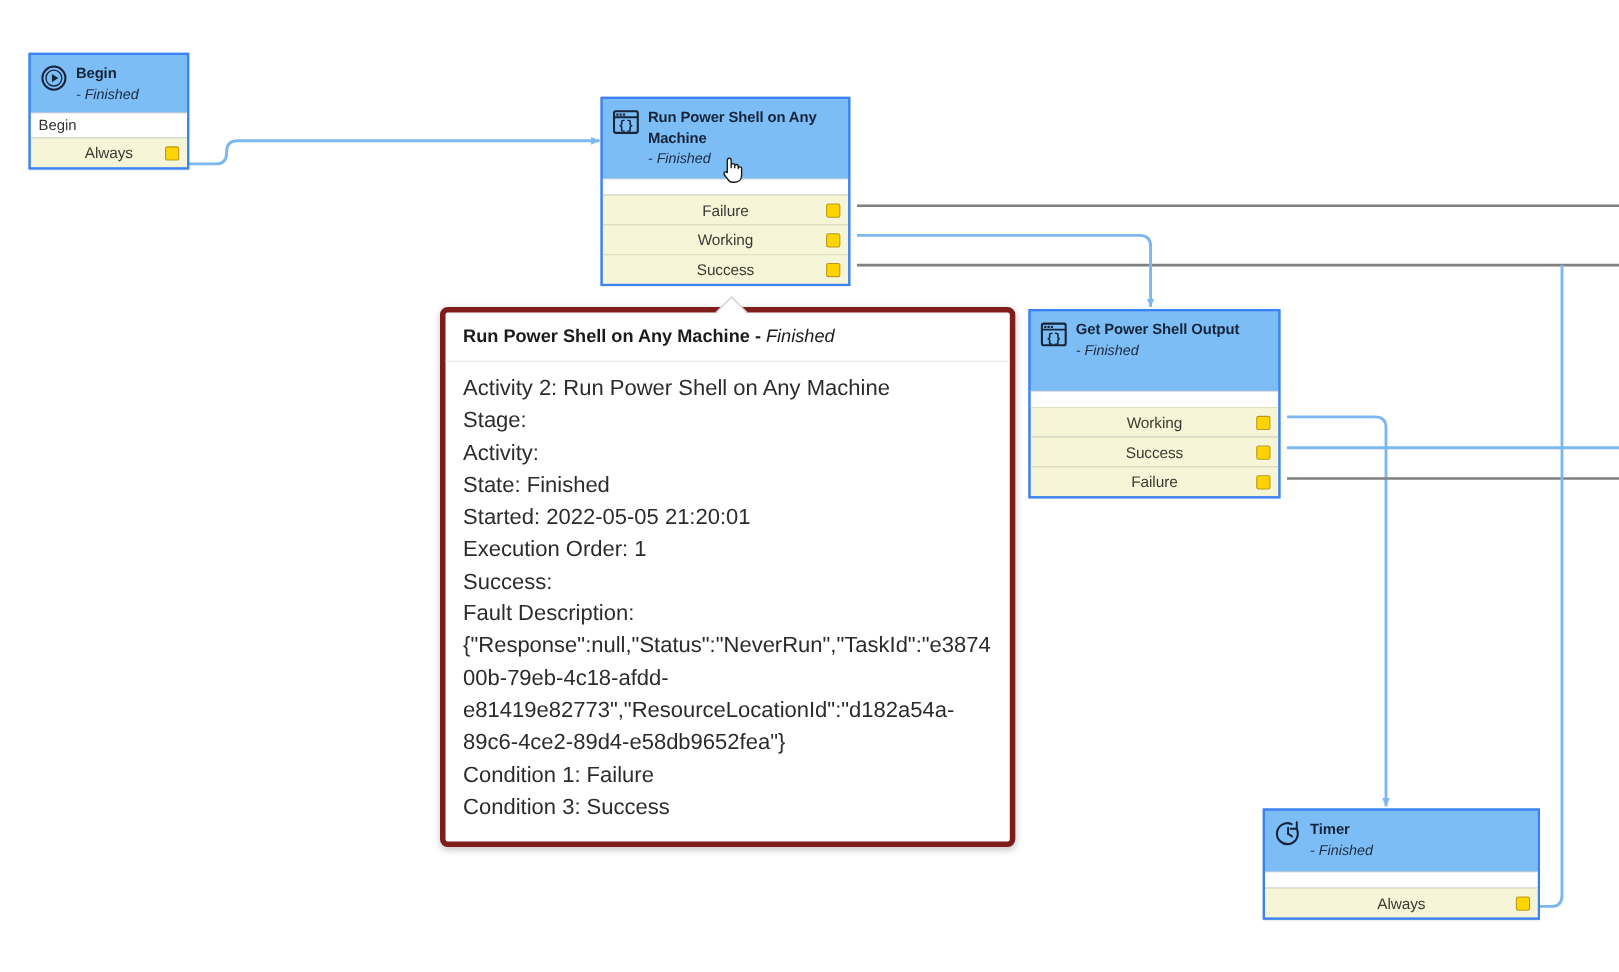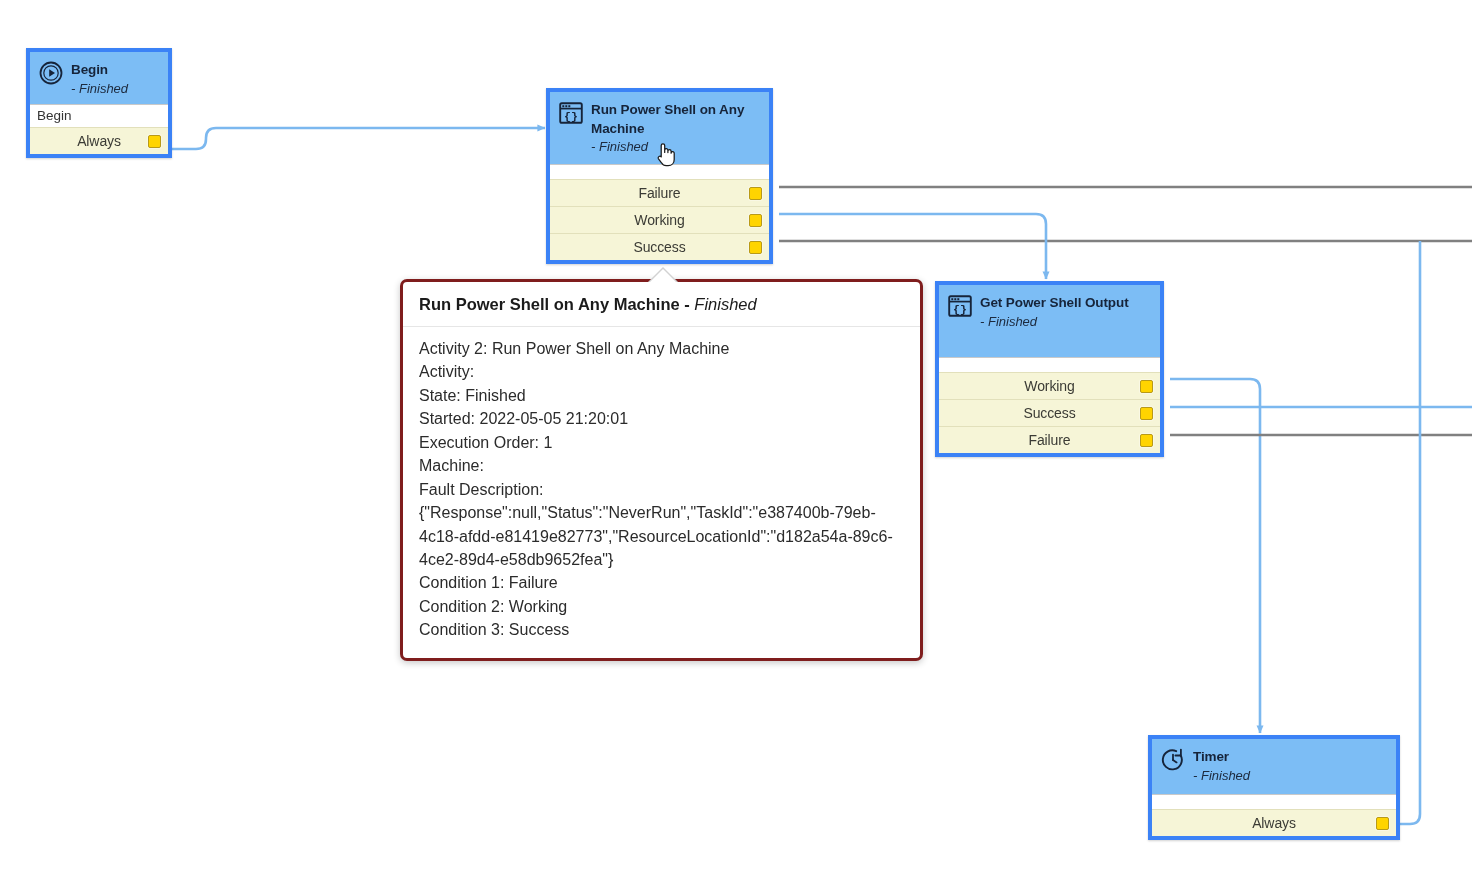--- a/index.html
+++ b/index.html
@@ -29,21 +29,21 @@
     left: 0; top: 0;
     width: 1472px;
     height: 884px;
     pointer-events: none;
   }
 
   
   .node {
     position: absolute;
     box-sizing: border-box;
-    border: 4px solid #3b82f6;
+    border: 2px solid #3b82f6;
     background: #3b82f6;
     box-shadow: 0 1px 2px rgba(0,0,0,0.18);
   }
   .node-head {
     background: #7cbdf5;
     border-bottom: 1px solid #7cbdf5;
     display: flex;
     align-items: flex-start;
     padding: 7px 6px 6px 8px;
     box-sizing: border-box;
@@ -111,21 +111,21 @@
     border-radius: 2px;
     box-sizing: border-box;
     box-shadow: 0 0 0 1px rgba(255,255,255,0.35);
   }
 
   
   #tooltip {
     position: absolute;
     box-sizing: border-box;
     background: #ffffff;
-    border: 3px solid #7f1d1d;
+    border: 5px solid #7f1d1d;
     border-radius: 7px;
     box-shadow: 0 2px 7px rgba(0,0,0,0.22);
     overflow: visible;
   }
   #tooltip .tt-arrow-outer,
   #tooltip .tt-arrow-inner {
     position: absolute;
     width: 0; height: 0;
     border-left: 15px solid transparent;
     border-right: 15px solid transparent;
@@ -142,21 +142,21 @@
     padding: 13px 16px 12px 16px;
     border-bottom: 1px solid #e6e6e6;
     font-size: 16.5px;
     color: #1b1b1b;
   }
   .tt-header .tt-h-title { font-weight: bold; }
   .tt-header .tt-h-sep { font-weight: bold; }
   .tt-header .tt-h-state { font-style: italic; }
   .tt-body {
     padding: 10px 16px 16px 16px;
-    font-size: 16px;
+    font-size: 20px;
     line-height: 1.465;
     color: #2b2b2b;
     word-break: break-word;
   }
   .tt-line { white-space: pre-wrap; }
 
   
   #cursor {
     position: absolute;
     width: 22px;
@@ -306,29 +306,29 @@
   <div id="tooltip" style="left:400px; top:279px; width:523px;">
     <span class="tt-arrow-outer"></span>
     <span class="tt-arrow-inner"></span>
 
     <div class="tt-header">
       <span class="tt-h-title">Run Power Shell on Any Machine</span><span class="tt-h-sep"> - </span><span class="tt-h-state">Finished</span>
     </div>
 
     <div class="tt-body">
       <div class="tt-line">Activity 2: Run Power Shell on Any Machine</div>
+      <div class="tt-line">Stage:</div>
       <div class="tt-line">Activity:</div>
       <div class="tt-line">State: Finished</div>
       <div class="tt-line">Started: 2022-05-05 21:20:01</div>
       <div class="tt-line">Execution Order: 1</div>
-      <div class="tt-line">Machine:</div>
+      <div class="tt-line">Success:</div>
       <div class="tt-line">Fault Description:</div>
       <div class="tt-line">{"Response":null,"Status":"NeverRun","TaskId":"e387400b-79eb-4c18-afdd-e81419e82773","ResourceLocationId":"d182a54a-89c6-4ce2-89d4-e58db9652fea"}</div>
       <div class="tt-line">Condition 1: Failure</div>
-      <div class="tt-line">Condition 2: Working</div>
       <div class="tt-line">Condition 3: Success</div>
     </div>
   </div>
 
   <div id="cursor" style="left:655px; top:141px;">
     <svg width="22" height="26" viewBox="0 0 22 26">
       <path d="M6.2,14.2 L6.2,4.6 a1.75,1.75 0 0 1 3.5,0 L9.7,11.4 L9.7,9.3
                a1.6,1.6 0 0 1 3.2,0 L12.9,11.6 L12.9,10.2 a1.6,1.6 0 0 1 3.2,0
                L16.1,12.2 a1.55,1.55 0 0 1 3.1,0.15 L19.2,18.4
                c0,3.7 -2.4,6.3 -6.1,6.3 l-2.0,0 c-2.3,0 -3.6,-1.2 -4.6,-2.9

